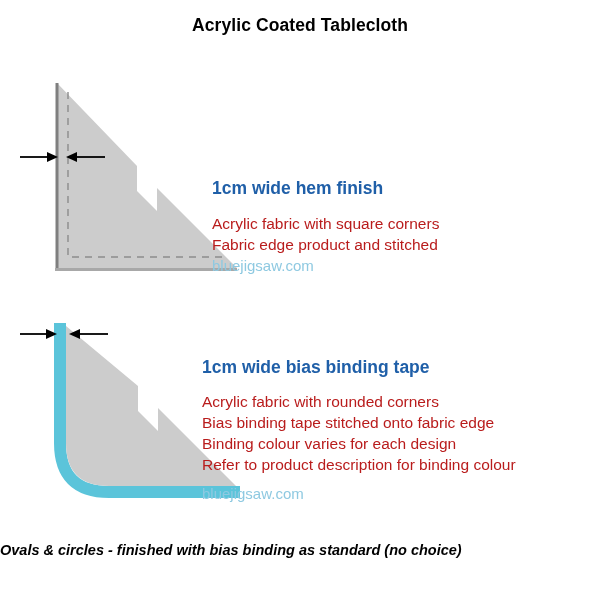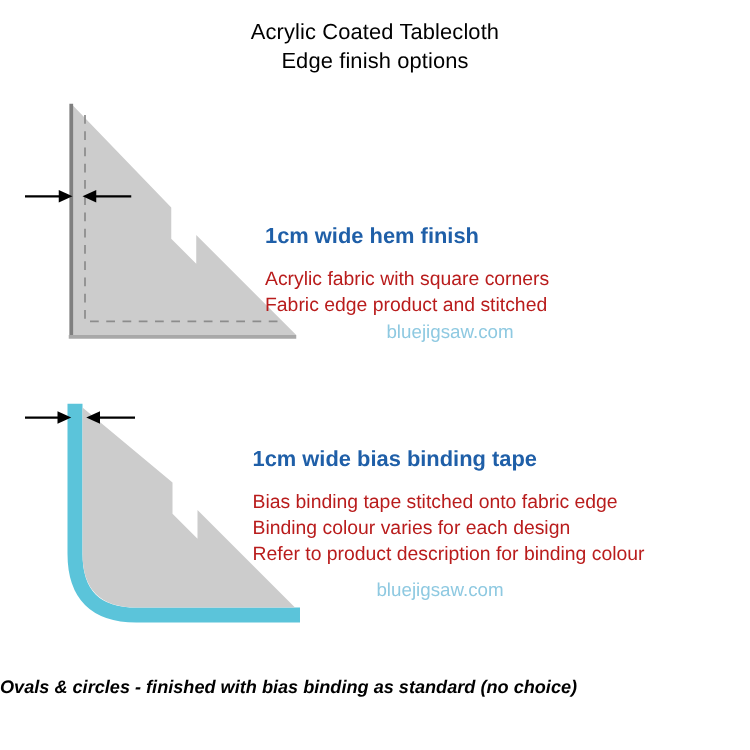--- a/index.html
+++ b/index.html
@@ -22,21 +22,21 @@
   
   .title-block {
     position: absolute;
     top: 14px;
     left: 0;
     width: 600px;
     text-align: center;
   }
   .title-line {
     font-size: 17.5px;
-    font-weight: normal;
+    font-weight: bold;
     color: #000000;
     line-height: 23px;
     letter-spacing: 0.1px;
   }
 
   
   .diagram {
     position: absolute;
   }
   .diagram svg { display: block; overflow: visible; }
@@ -56,21 +56,20 @@
   .body-line {
     font-size: 15.5px;
     color: #b91c1c;
     line-height: 21px;
     white-space: nowrap;
   }
   .brand {
     font-size: 15px;
     color: #8ec9e1;
     line-height: 21px;
-    text-align: center;
     white-space: nowrap;
   }
 
   
   .footer-block {
     position: absolute;
     left: 0;
     top: 540px;
     width: 600px;
     text-align: left;
@@ -84,21 +83,20 @@
     white-space: nowrap;
   }
 </style>
 </head>
 <body>
 
 <div id="page">
 
   <div class="title-block">
     <div class="title-line">Acrylic Coated Tablecloth</div>
-    <div class="title-line">Edge finish options</div>
   </div>
 
   <div class="diagram" style="left:0px; top:60px; width:260px; height:230px;">
     <svg width="260" height="230" viewBox="0 0 260 230">
 
       <polygon points="57,23 57,208 237,208 157,128 157,151 137,131 137,106" fill="#cccccc"></polygon>
 
       <path d="M57,23 L57,208" stroke="#7f7f7f" stroke-width="3" fill="none"></path>
       <path d="M55,209.5 L237,209.5" stroke="#a8a8a8" stroke-width="3" fill="none"></path>
 
@@ -137,20 +135,21 @@
       <g>
         <line x1="108" y1="34" x2="78" y2="34" stroke="#000000" stroke-width="1.8"></line>
         <polygon points="69,34 80,29 80,39" fill="#000000"></polygon>
       </g>
     </svg>
   </div>
 
   <div class="text-block" style="left:202px; top:324px; width:390px;">
     <div class="heading">1cm wide bias binding tape</div>
     <div style="height:13px"></div>
+    <div class="body-line">Acrylic fabric with rounded corners</div>
     <div class="body-line">Bias binding tape stitched onto fabric edge</div>
     <div class="body-line">Binding colour varies for each design</div>
     <div class="body-line">Refer to product description for binding colour</div>
     <div class="brand" style="width:300px; margin-top:8px;">bluejigsaw.com</div>
   </div>
 
   <div class="footer-block">
     <div class="footer-line">Ovals &amp; circles - finished with bias binding as standard (no choice)</div>
   </div>
 

